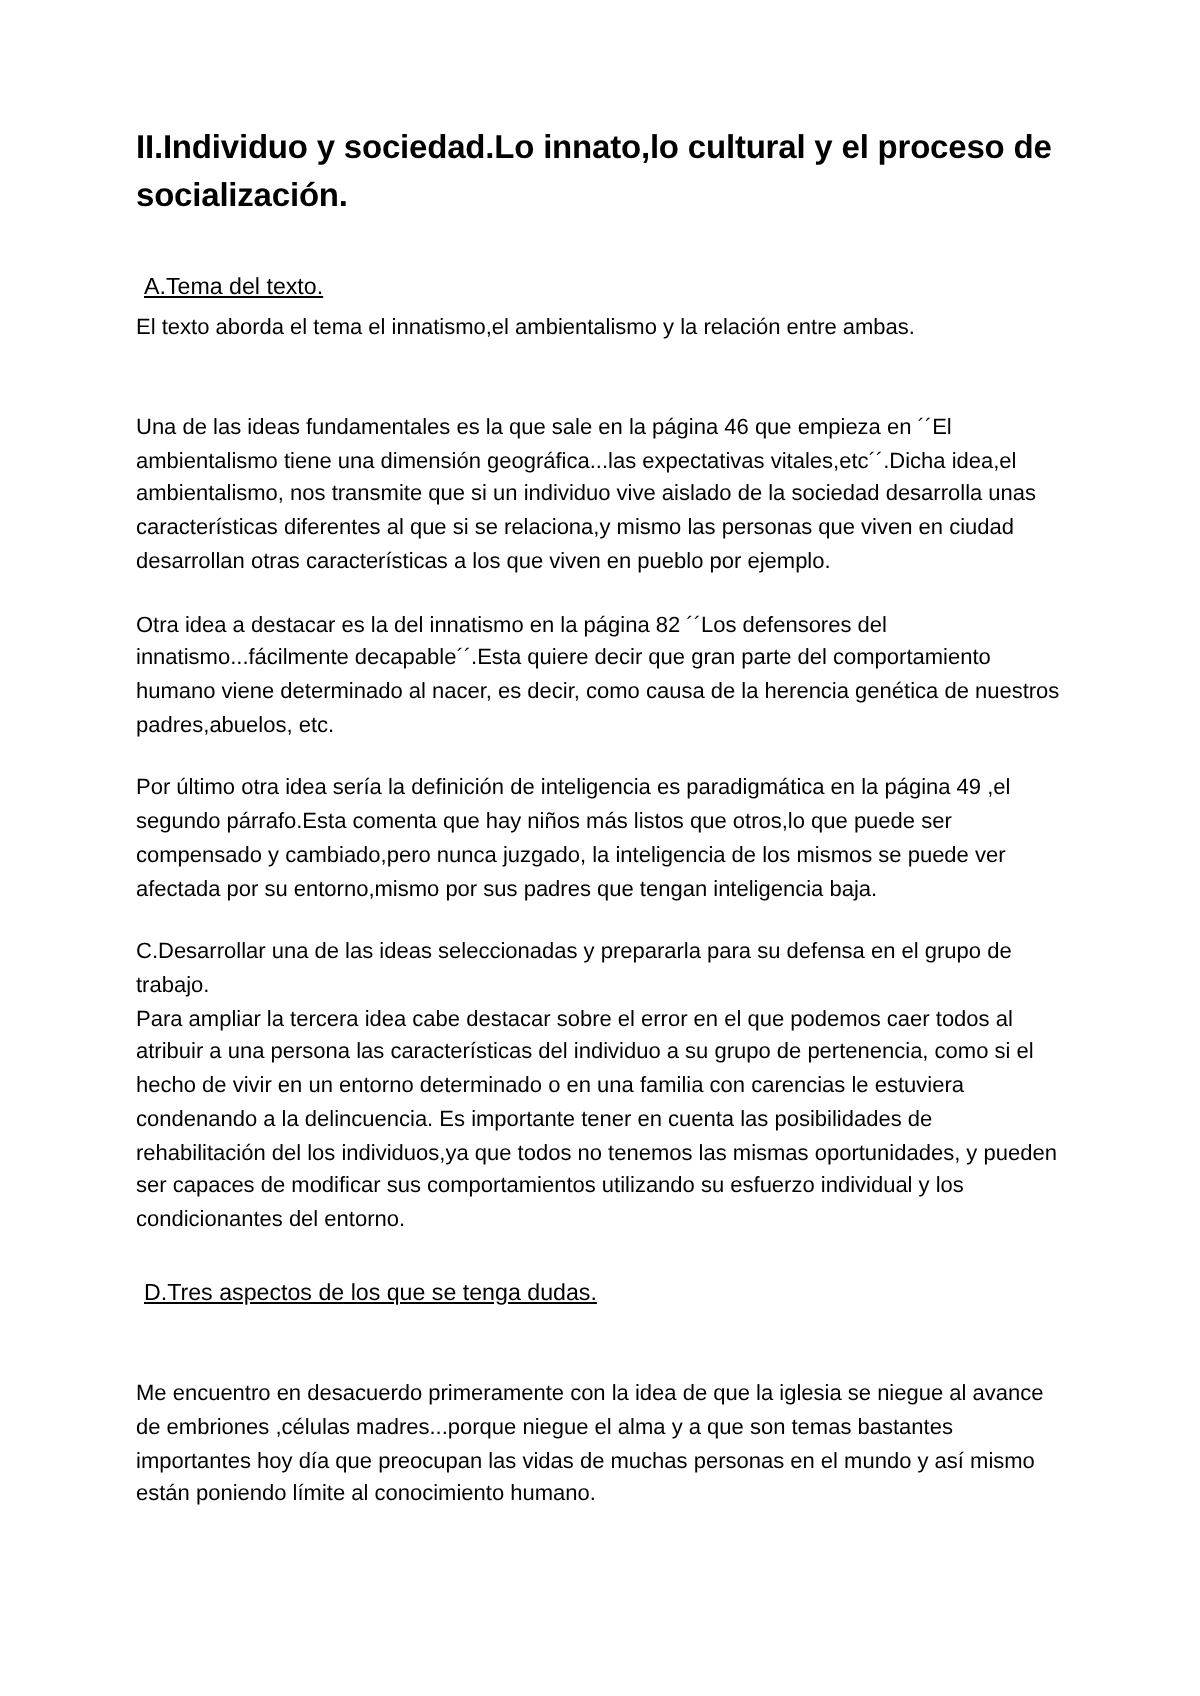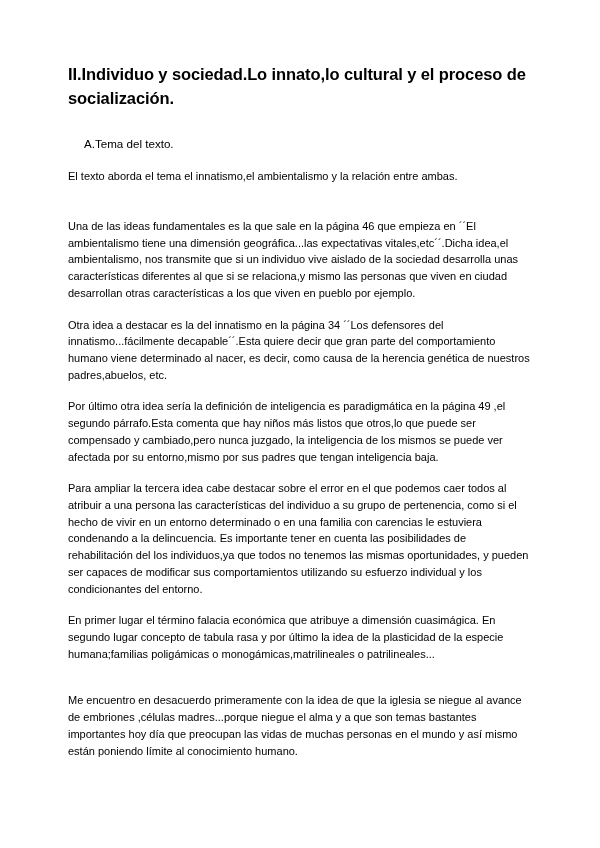--- a/index.html
+++ b/index.html
@@ -24,21 +24,22 @@
   .doc-title {
     font-size: 16.5px;
     font-weight: bold;
     line-height: 1.45;
     margin: 1px 0 24px 0;
     letter-spacing: -0.1px;
   }
   .section-heading {
     font-size: 11.6px;
     line-height: 1.5;
-    margin: 16px;
+    text-decoration: underline;
+    margin: 4px;
   }
   .para {
     font-size: 11px;
     line-height: 1.52;
     margin: 0;
     text-align: left;
   }
   .gap-md { height: 15px; }
   .gap-lg { height: 18px; }
 </style>
@@ -54,33 +55,34 @@
 
   <div class="gap-lg"></div>
 
 
   <div class="gap-md"></div>
 
   <p class="para">Una de las ideas fundamentales es la que sale en la página 46 que empieza en ´´El ambientalismo tiene una dimensión geográfica...las expectativas vitales,etc´´.Dicha idea,el ambientalismo, nos transmite que si un individuo vive aislado de la sociedad desarrolla unas características diferentes al que si se relaciona,y mismo las personas que viven en ciudad desarrollan otras características a los que viven en pueblo por ejemplo.</p>
 
   <div class="gap-md"></div>
 
-  <p class="para">Otra idea a destacar es la del innatismo en la página 34 ´´Los defensores del innatismo...fácilmente decapable´´.Esta quiere decir que gran parte del comportamiento humano viene determinado al nacer, es decir, como causa de la herencia genética de nuestros padres,abuelos, etc.</p>
+  <p class="para">Otra idea a destacar es la del innatismo en la página 82 ´´Los defensores del innatismo...fácilmente decapable´´.Esta quiere decir que gran parte del comportamiento humano viene determinado al nacer, es decir, como causa de la herencia genética de nuestros padres,abuelos, etc.</p>
 
   <div class="gap-md"></div>
 
   <p class="para">Por último otra idea sería la definición de inteligencia es paradigmática en la página 49 ,el segundo párrafo.Esta comenta que hay niños más listos que otros,lo que puede ser compensado y cambiado,pero nunca juzgado, la inteligencia de los mismos se puede ver afectada por su entorno,mismo por sus padres que tengan inteligencia baja.</p>
 
   <div class="gap-md"></div>
 
+  <p class="para">C.Desarrollar una de las ideas seleccionadas y prepararla para su defensa en el grupo de trabajo.</p>
   <p class="para">Para ampliar la tercera idea cabe destacar  sobre el error en el que podemos caer todos al atribuir a una persona las características del individuo a su grupo de pertenencia, como si el hecho de vivir en un entorno determinado o en una familia con carencias le estuviera condenando a la delincuencia. Es importante tener en cuenta las posibilidades de rehabilitación del los individuos,ya que todos no tenemos las mismas oportunidades, y pueden ser capaces de modificar sus comportamientos utilizando su esfuerzo individual y los condicionantes del entorno.</p>
 
   <div class="gap-md"></div>
 
-  <p class="para">En primer lugar el término falacia económica que atribuye a dimensión cuasimágica. En segundo lugar concepto de tabula rasa y por último la idea de la plasticidad de la especie humana;familias poligámicas o monogámicas,matrilineales o patrilineales...</p>
+  <div class="section-heading">D.Tres aspectos de los que se tenga dudas.</div>
 
   <div class="gap-md"></div>
 
 
   <div class="gap-md"></div>
 
   <p class="para">Me encuentro en desacuerdo primeramente con la idea de que la iglesia se niegue al avance de embriones ,células madres...porque niegue el alma y a que son temas bastantes importantes hoy día que preocupan las vidas de muchas personas en el mundo y así mismo están poniendo límite al conocimiento humano.</p>
 
 </div>
 

